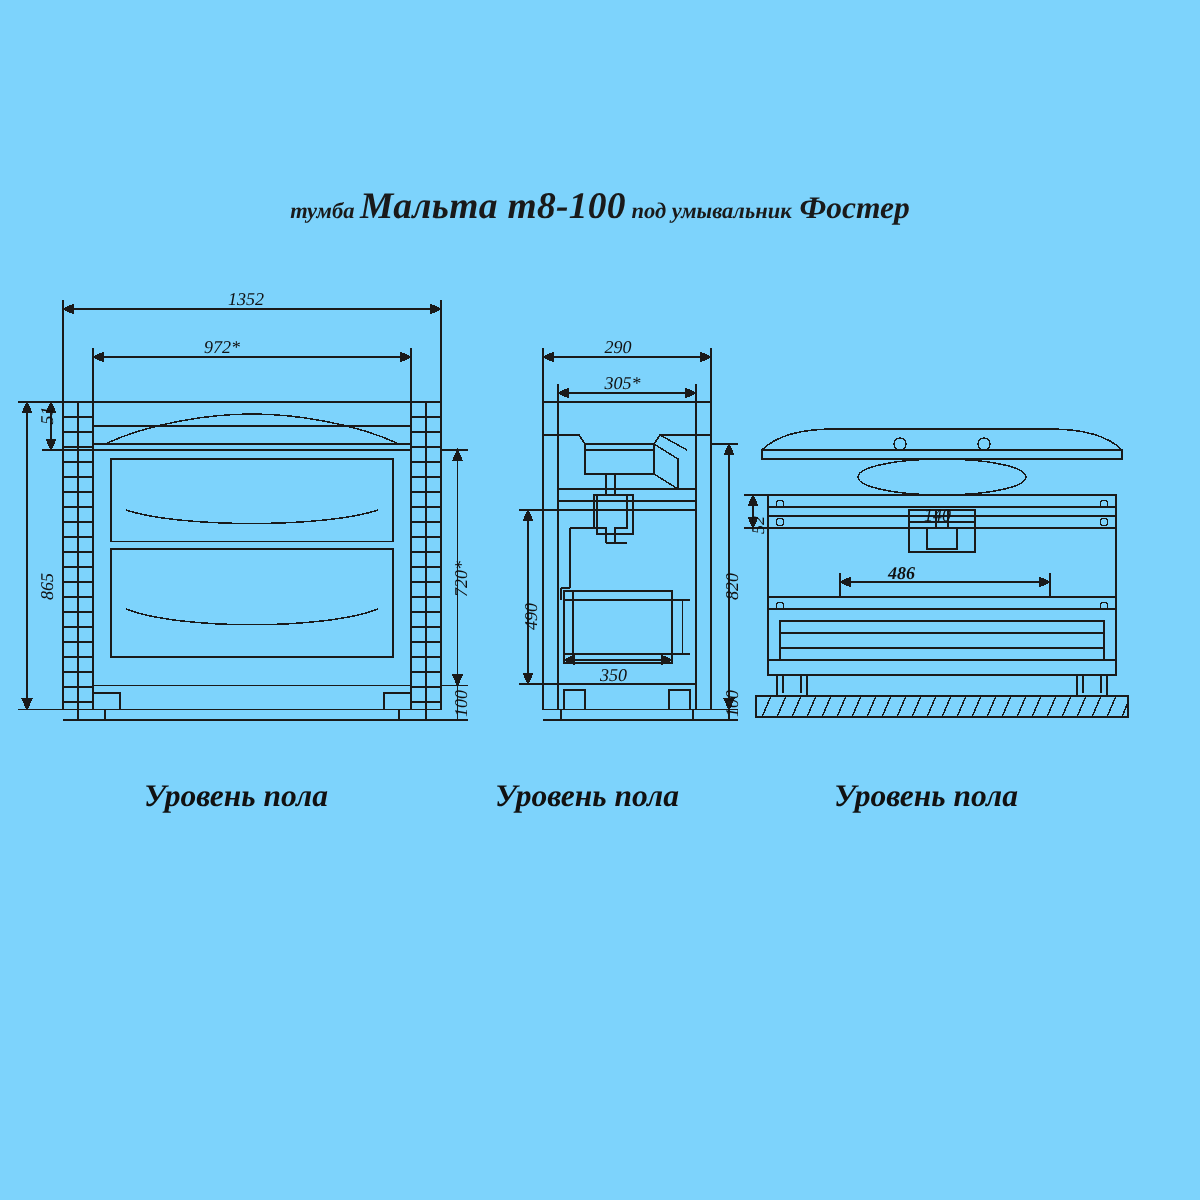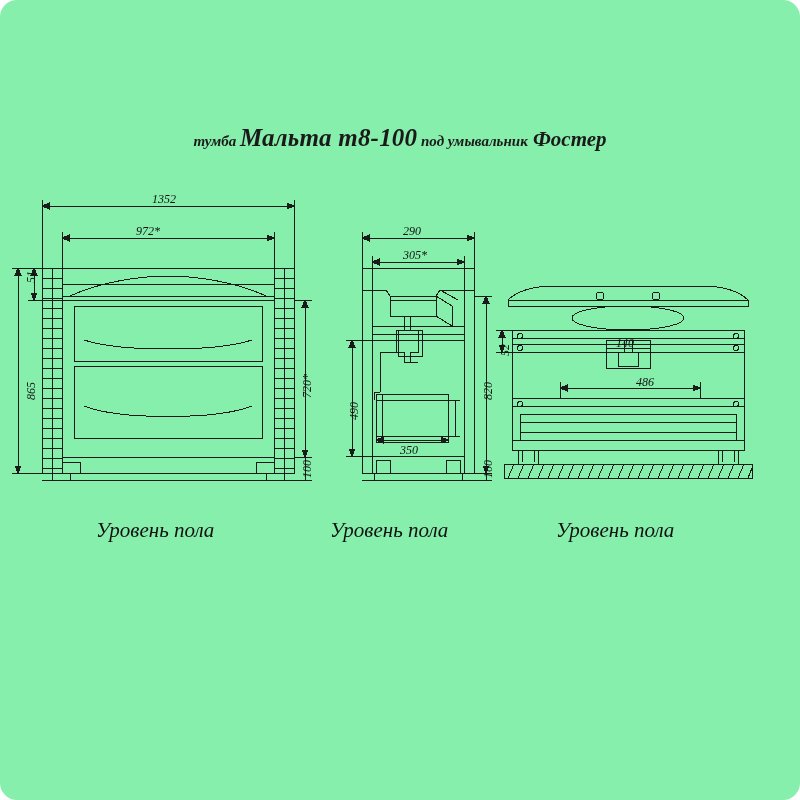--- a/index.html
+++ b/index.html
@@ -4,25 +4,24 @@
 <style>
   html, body {
     margin: 0;
     padding: 0;
     background: #ffffff;
   }
   #page {
     position: relative;
     width: 800px;
     height: 800px;
-    background: #86efac;
+    background: #7dd3fc;
     overflow: hidden;
     font-family: "Liberation Sans", sans-serif;
     color: #1a1a1a;
-    border-radius: 17px;
   }
   .abs { position: absolute; }
 
   
   #title-block {
     position: absolute;
     left: 0;
     top: 124px;
     width: 800px;
     text-align: center;
@@ -53,21 +52,21 @@
     font-style: italic;
     font-size: 21px;
     font-weight: bold;
   }
 
   
   .floor-label {
     position: absolute;
     font-family: "Liberation Serif", serif;
     font-style: italic;
-    font-weight: normal;
+    font-weight: bold;
     font-size: 21px;
     color: #111;
     white-space: nowrap;
   }
 
   
   #footnote {
     position: absolute;
     left: 0;
     top: 665px;
@@ -309,20 +308,20 @@
 
   <div class="dim" style="left:403px; top:224px;">290</div>
   <div class="dim" style="left:403px; top:248px;">305*</div>
   <div class="dim vert" style="left:481px; top:400px;">820</div>
   <div class="dim vert" style="left:347px; top:420px;">490</div>
   <div class="dim" style="left:400px; top:415px;margin-top:28px;">350</div>
   <div class="dim vert" style="left:481px; top:478px;">100</div>
 
   <div class="dim vert" style="left:498px; top:356px;">52</div>
   <div class="dim" style="left:616px; top:336px;">140</div>
-  <div class="dim" style="left:636px; top:375px;">486</div>
+  <div class="dim" style="left:592px; top:375px;font-weight:bold;">486</div>
 
   <div class="floor-label" style="left:96px; top:518px;">Уровень пола</div>
   <div class="floor-label" style="left:330px; top:518px;">Уровень пола</div>
   <div class="floor-label" style="left:556px; top:518px;">Уровень пола</div>
 
 
 </div>
 
 </body></html>

